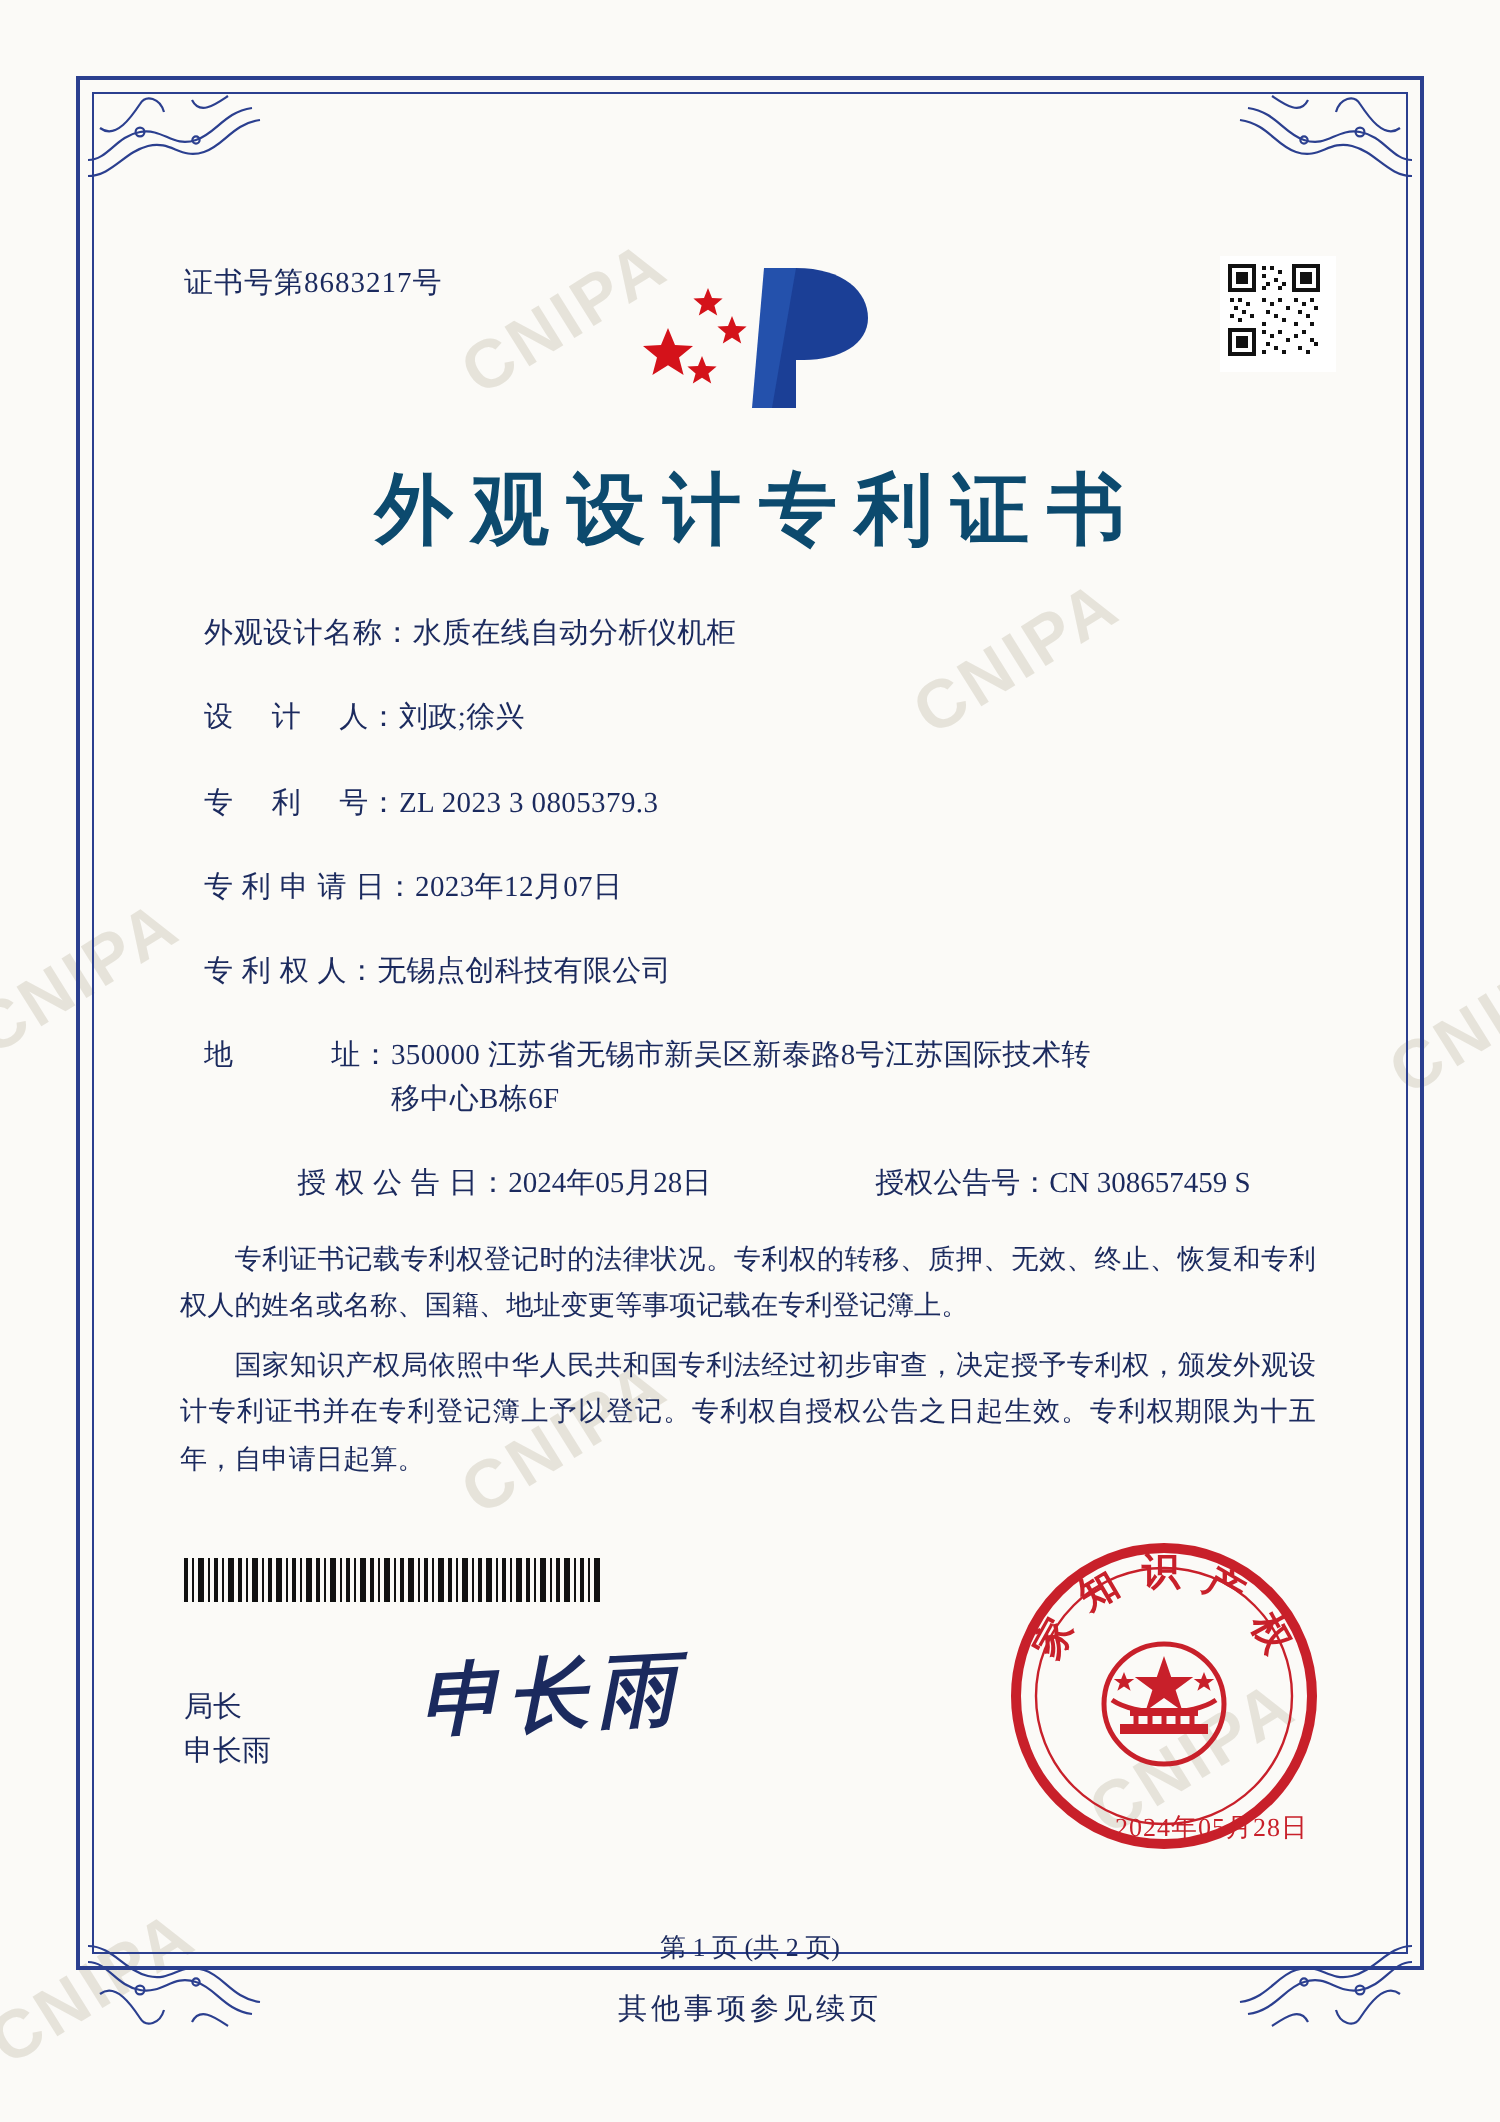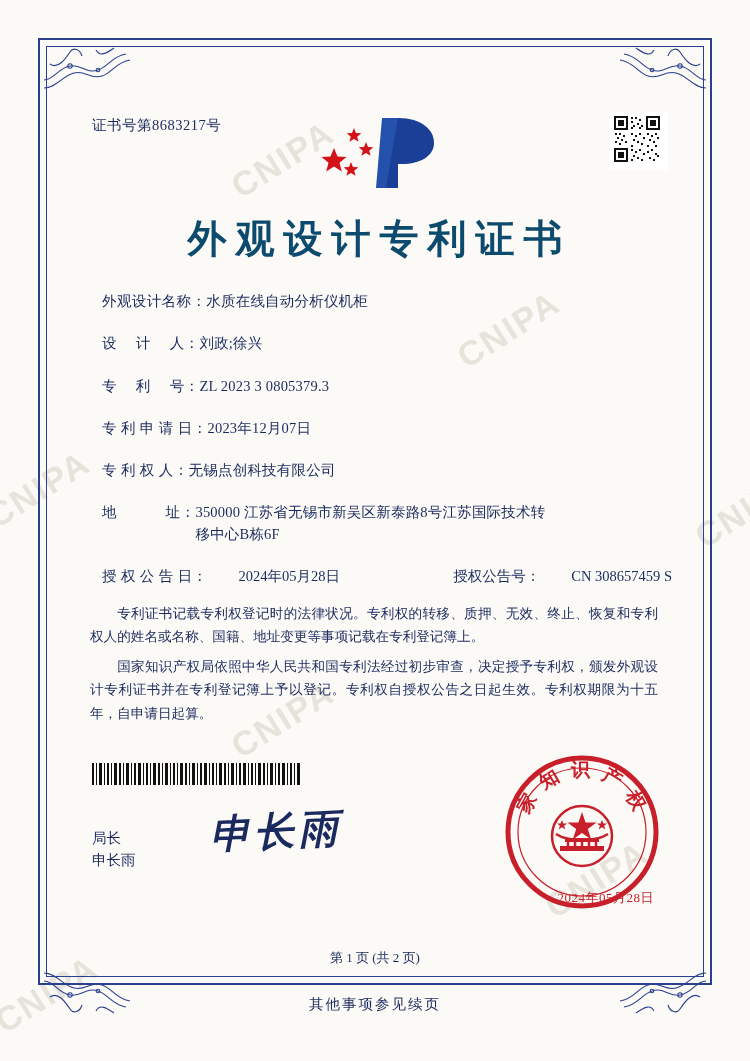--- a/index.html
+++ b/index.html
@@ -59,21 +59,21 @@
     z-index: 3;
     pointer-events: none;
   }
   .corner-tl { left: 40px; top: 40px; }
   .corner-tr { right: 40px; top: 40px; transform: scaleX(-1); }
   .corner-bl { left: 40px; bottom: 40px; transform: scaleY(-1); }
   .corner-br { right: 40px; bottom: 40px; transform: scale(-1,-1); }
 
   .content {
     position: absolute;
-    left: 60px; top: 44px;
+    left: 60px; top: 60px;
     width: 630px; height: 903px;
     z-index: 4;
   }
 
   
   .cert-no {
     position: absolute;
     left: 32px; top: 72px;
     font-size: 14.5px;
     letter-spacing: 0.5px;
@@ -121,21 +121,21 @@
   .row .lbl {
     flex: 0 0 auto;
     white-space: pre;
     letter-spacing: 0.4px;
   }
   .row .val {
     flex: 1 1 auto;
     letter-spacing: 0.2px;
   }
   .row.addr .val { max-width: 360px; }
-  .row.two { justify-content: space-between; }
+  .row.two { justify-content: center; }
   .row.two .right-lbl { margin-left: 82px; white-space: pre; }
 
   
   .paras {
     position: absolute;
     left: 30px; top: 558px;
     width: 568px;
     font-size: 13.6px;
     line-height: 1.72;
     color: #1b2a5e;

